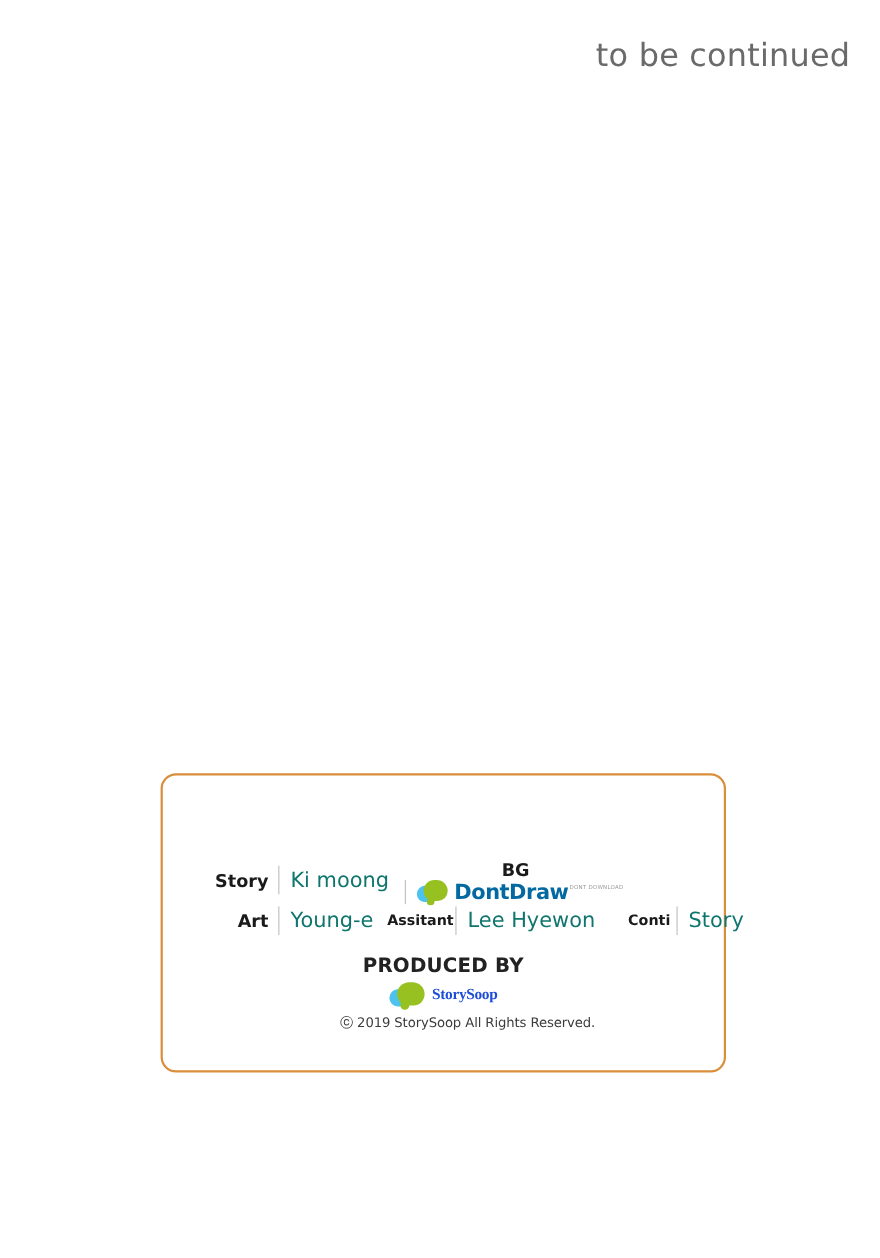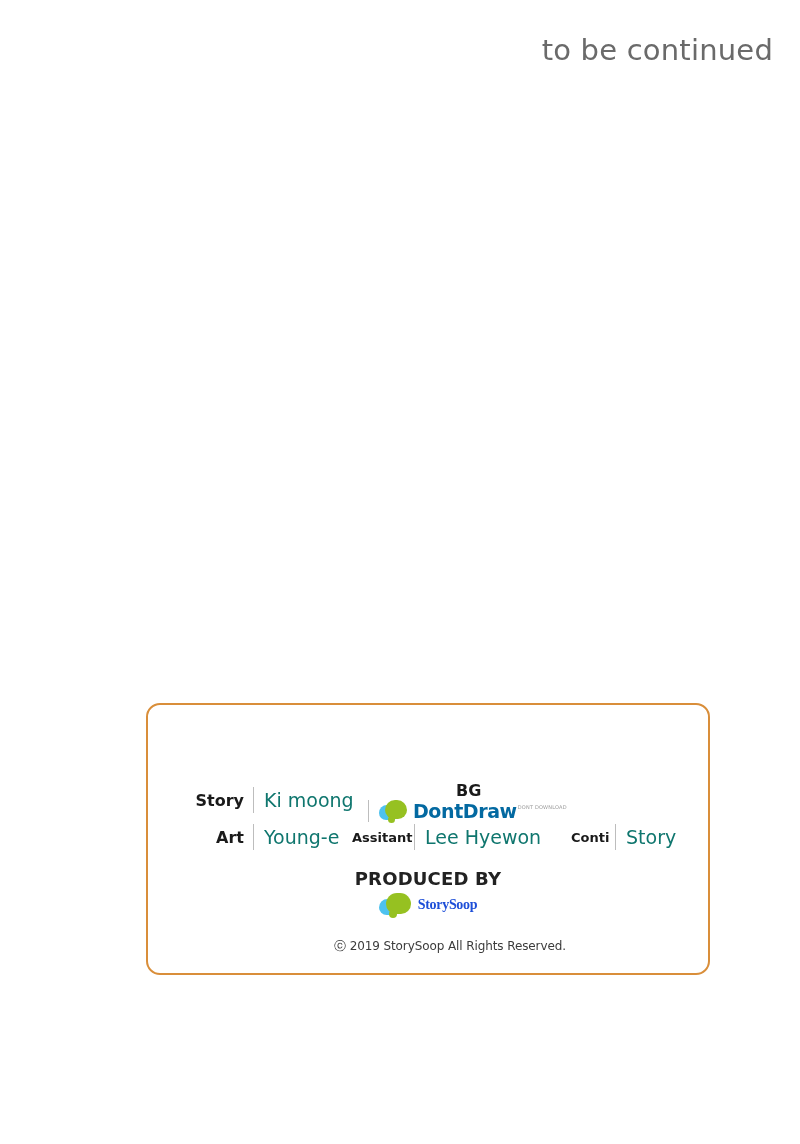--- a/index.html
+++ b/index.html
@@ -26,21 +26,21 @@
     color: #6a6a6a;
     letter-spacing: 0.2px;
     white-space: nowrap;
   }
 
   
   #credits-card {
     position: absolute;
     left: 146px;
     top: 703px;
-    width: 564px;
+    width: 514px;
     height: 272px;
     border: 2px solid #d98e3a;
     border-radius: 14px;
     box-sizing: border-box;
     background: #ffffff;
   }
 
   .credit-row {
     display: flex;
     align-items: center;
@@ -187,21 +187,21 @@
     border-radius: 50%;
   }
   .ss-text {
     font-family: Liberation Serif, serif;
     font-weight: bold;
     font-size: 14px;
     color: #1d4ed8;
     letter-spacing: -0.3px;
   }
   #copyright {
-    margin-top: 17px;
+    margin-top: 0;
     font-family: "DejaVu Sans", sans-serif;
     font-size: 12px;
     color: #3b3b3b;
     letter-spacing: -0.1px;
     padding-left: 44px;
   }
 </style>
 </head>
 <body>
 

